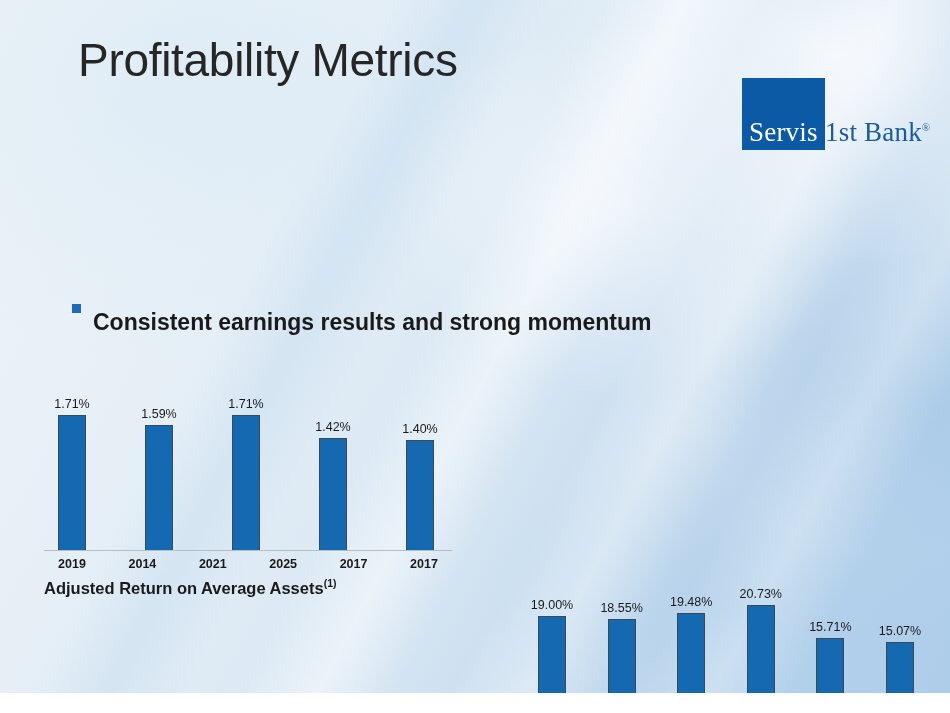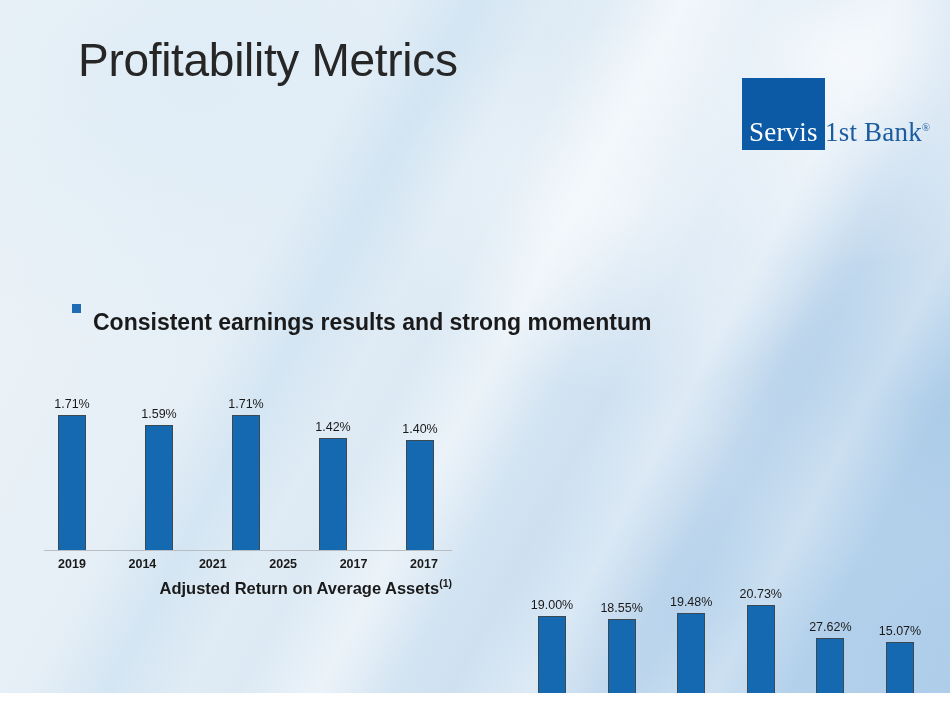--- a/index.html
+++ b/index.html
@@ -176,21 +176,21 @@
     width: 28px;
     text-align: center;
     font-size: 12.5px;
     color: #1a1a1a;
     white-space: nowrap;
   }
   .chart-caption {
     position: absolute;
     left: 0;
     right: 0;
-    text-align: right;
+    text-align: left;
     font-size: 16.5px;
     font-weight: bold;
     color: #1a1a1a;
     white-space: nowrap;
   }
   .sup {
     font-size: 10.5px;
     vertical-align: super;
   }
 </style>
@@ -264,21 +264,21 @@
           </div>
           <div class="bar-slot">
             <div class="bar-label" style="bottom: 128px;">19.48%</div>
             <div class="bar-rect" style="height: 128px;"></div>
           </div>
           <div class="bar-slot">
             <div class="bar-label" style="bottom: 136px;">20.73%</div>
             <div class="bar-rect" style="height: 136px;"></div>
           </div>
           <div class="bar-slot">
-            <div class="bar-label" style="bottom: 103px;">27.62%</div>
+            <div class="bar-label" style="bottom: 103px;">15.71%</div>
             <div class="bar-rect" style="height: 103px;"></div>
           </div>
           <div class="bar-slot">
             <div class="bar-label" style="bottom: 99px;">15.07%</div>
             <div class="bar-rect" style="height: 99px;"></div>
           </div>
         </div>
       <div class="axis-line" style="bottom:0;"></div>
     </div>
 

